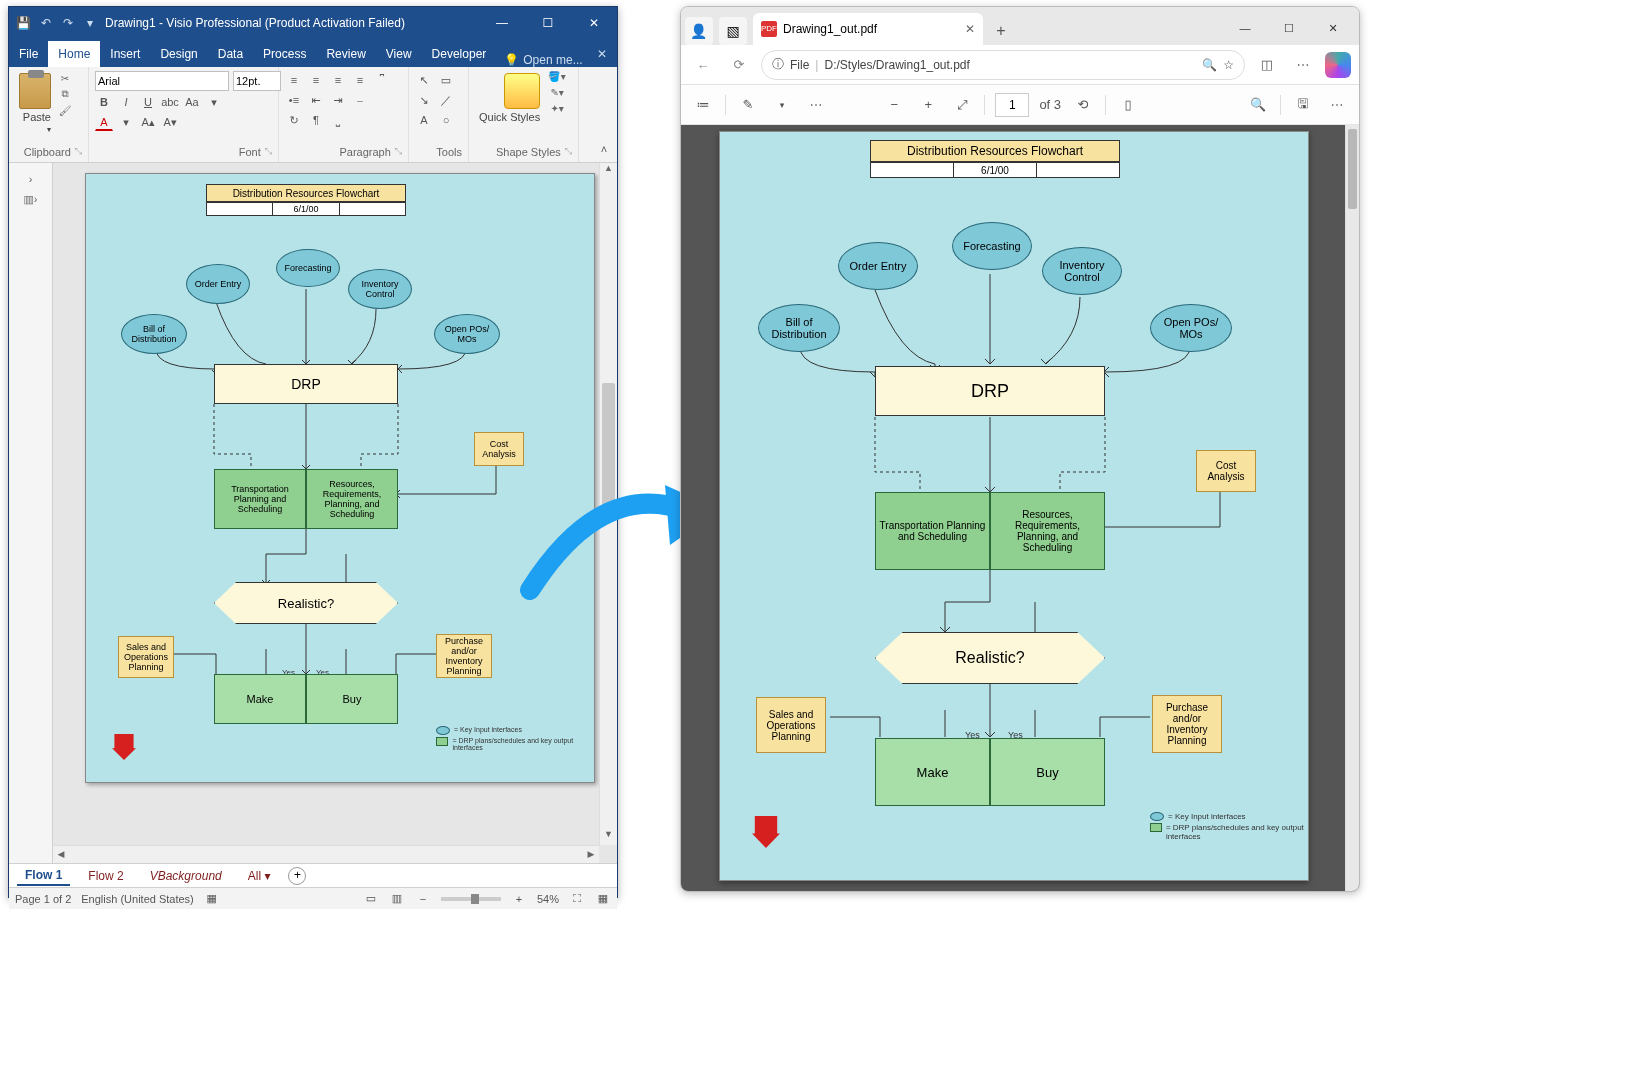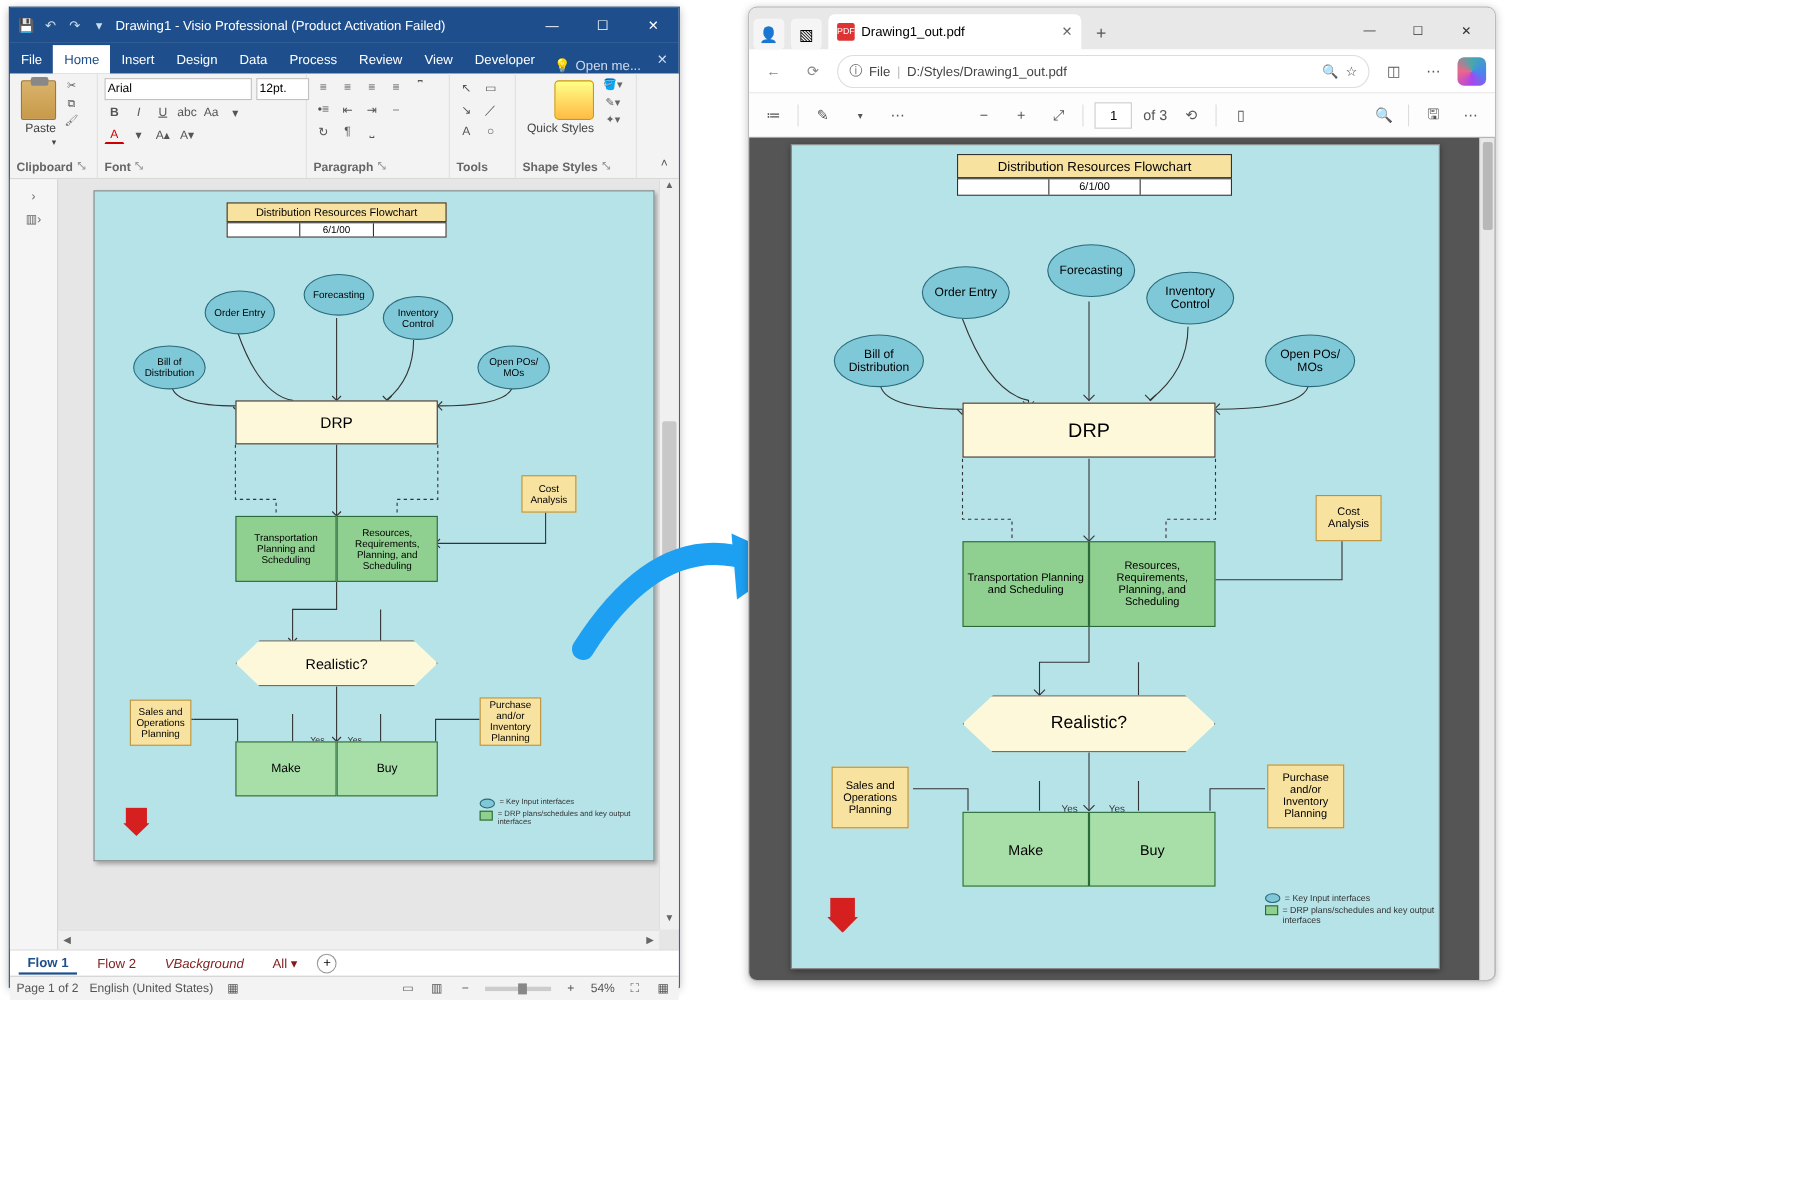--- a/index.html
+++ b/index.html
@@ -15,21 +15,21 @@
 .visio-titlebar .winbtns span { width:46px; height:32px; display:flex; align-items:center; justify-content:center; font-size:12px; }
 
 .visio-tabs { height:28px; background:#1e4e8c; display:flex; align-items:flex-end; font-size:12px; color:#fff; }
 .visio-tabs .tab { padding:6px 10px; cursor:pointer; }
 .visio-tabs .tab.active { background:#fff; color:#1e4e8c; }
 .visio-tabs .tellme { flex:1; display:flex; align-items:center; gap:4px; padding-left:8px; color:#cde; }
 .visio-tabs .xclose { width:30px; text-align:center; color:#cde; padding:6px 0;}
 
 .ribbon { height:96px; background:#f3f3f3; border-bottom:1px solid #d0d0d0; display:flex; font-size:11px; color:#444; }
 .ribbon .group { border-right:1px solid #e0e0e0; padding:4px 6px; display:flex; flex-direction:column; justify-content:space-between; }
-.ribbon .group .glabel { text-align:center; font-size:11px; color:#666; display:flex; justify-content:flex-start; gap:4px;font-weight:bold;}
+.ribbon .group .glabel { text-align:center; font-size:11px; color:#666; display:flex; justify-content:flex-end; gap:4px;}
 .ribbon .group .glabel .dlg { font-size:9px; color:#999; }
 .ribbon .btnlg { display:flex; flex-direction:column; align-items:flex-end; gap:2px; padding:2px 4px; }
 .ribbon .row { display:flex; gap:4px; align-items:center; margin-bottom:2px;}
 .ribbon .smbtn { width:18px; height:18px; border:1px solid transparent; display:flex; align-items:center; justify-content:center; font-size:11px; color:#555;}
 .ribbon select,.ribbon .combo { height:20px; font-size:11px; border:1px solid #c0c0c0; background:#fff; padding:0 2px;}
 .paste-ico { width:32px; height:36px; background:linear-gradient(#d9b36c,#c89a4a); border:1px solid #a07830; position:relative; border-radius:2px;}
 .paste-ico:before{content:"";position:absolute;top:-4px;left:8px;width:16px;height:8px;background:#888;border-radius:2px;}
 .clip-side{display:flex;flex-direction:column;gap:2px;margin-left:2px;}
 .clip-side span{width:16px;height:14px;display:flex;align-items:center;justify-content:center;font-size:10px;color:#666;}
 .quick-ico{width:36px;height:36px;border-radius:4px;background:linear-gradient(#ff8,#fb4);border:1px solid #c90;}

